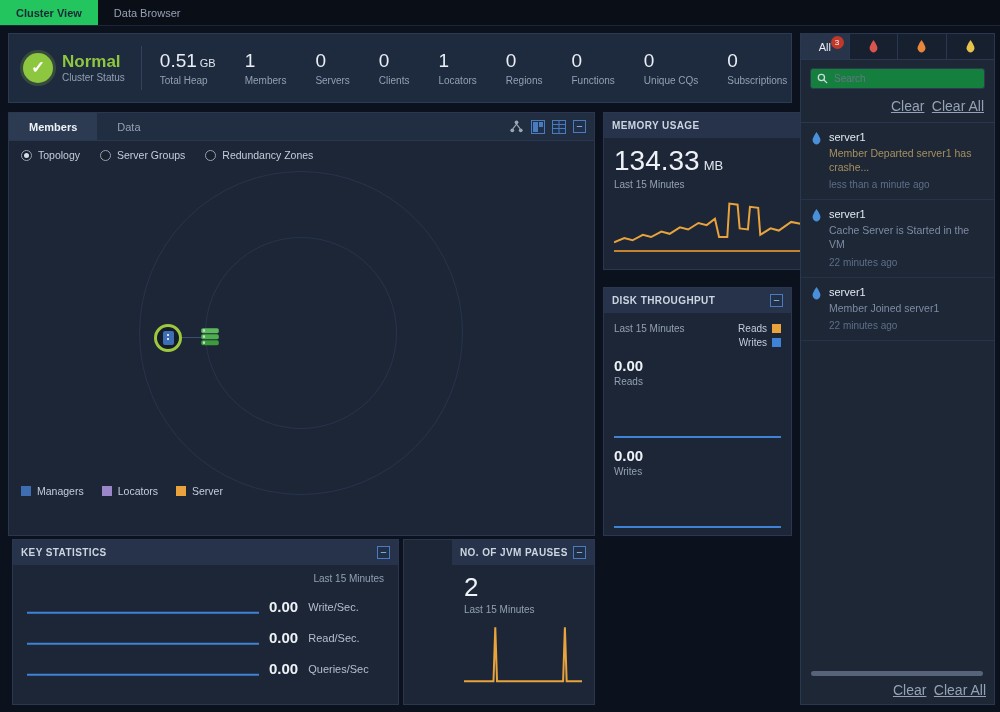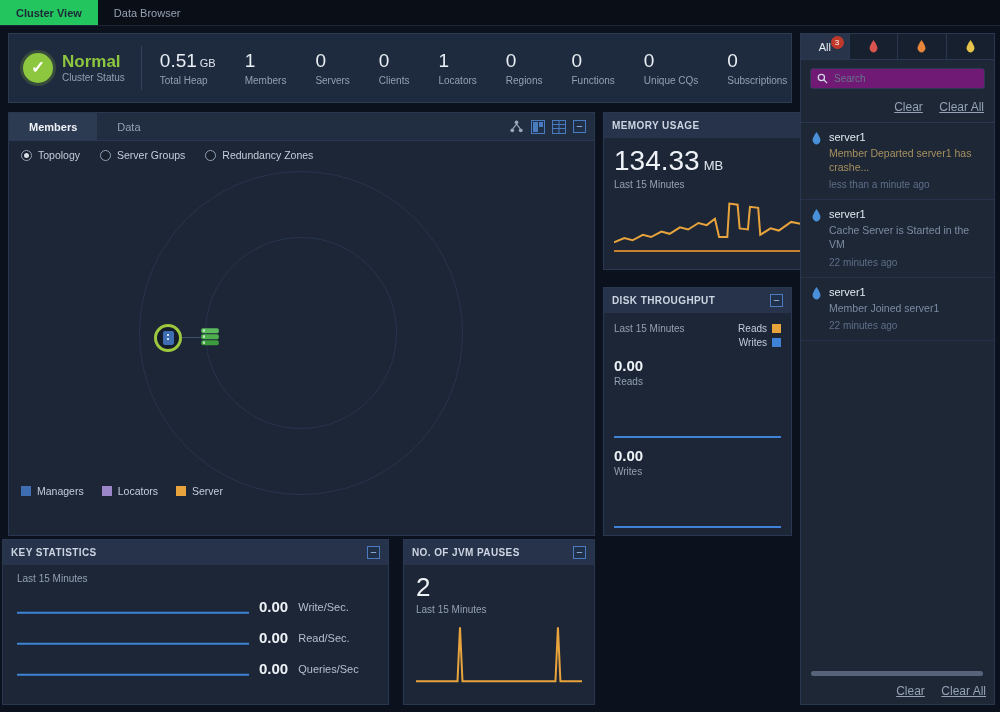--- a/index.html
+++ b/index.html
@@ -77,25 +77,25 @@
 
   
   .alerts { position:absolute; left:800px; top:33px; width:195px; height:672px; background:#1d2736; border:1px solid #2a3750; }
   .alert-tabs { display:flex; height:26px; border-bottom:1px solid #2a3750; }
   .alert-tab { flex:1; display:flex; align-items:center; justify-content:center; border-right:1px solid #2a3750; background:#16202e; position:relative; cursor:pointer; }
   .alert-tab:last-child { border-right:none; }
   .alert-tab.active { background:#27344a; }
   .alert-tab-label { font-size:11px; color:#e6ecf3; }
   .badge { position:absolute; top:2px; right:5px; min-width:13px; height:13px; border-radius:7px; background:#c0392b; color:#fff; font-size:8px; line-height:13px; text-align:center; padding:0 3px; }
   .search-row { padding:8px 9px 6px; }
-  .search-box { display:flex; align-items:center; gap:6px; background:#701a75; border:1px solid #2c3a52; border-radius:3px; height:21px; padding:0 6px; }
+  .search-box { display:flex; align-items:center; gap:6px; background:#15803d; border:1px solid #2c3a52; border-radius:3px; height:21px; padding:0 6px; }
   .search-box input { flex:1; background:transparent; border:none; outline:none; color:#cfd8e3; font-size:10px; font-family:"Liberation Sans",sans-serif; }
   .search-box input::placeholder { color:#66748a; }
   .clear-row { text-align:right; padding:2px 10px 7px; border-bottom:1px solid #2a3750; }
-  .clear-link { font-size:12px; color:#95a2b5; text-decoration:underline; margin-left:12px; cursor:pointer; }
+  .clear-link { font-size:14px; color:#95a2b5; text-decoration:underline; margin-left:3px; cursor:pointer; }
   .alert-item { padding:8px 10px 9px; border-bottom:1px solid #27324a; display:flex; gap:7px; cursor:pointer; }
   .alert-body { flex:1; min-width:0; }
   .alert-server { font-size:11px; color:#e2e9f1; }
   .alert-msg { font-size:10.5px; margin-top:4px; line-height:1.3; }
   .alert-time { font-size:10px; color:#5e6e89; margin-top:5px; }
   .alert-scrollbar { position:absolute; left:10px; bottom:28px; width:172px; height:5px; background:#566378; border-radius:3px; cursor:pointer; }
   .alert-bottom-links { position:absolute; right:8px; bottom:5px; }
 
   svg { display:block; }
 </style>
@@ -280,21 +280,21 @@
         <div class="zero-label">Writes</div>
         <div class="spark disk-chart">
             <svg viewBox="0 0 100 100" preserveAspectRatio="none" style="width: 100%; height: 100%;">
               <polyline points="0,96 100,96" fill="none" stroke="#3e83d6" stroke-width="2" vector-effect="non-scaling-stroke"></polyline>
             </svg>
           </div>
       </div>
     </div>
   </div>
 
-  <div class="panel" style="left:2px; top:539px; width:387px; height:166px;">
+  <div class="panel" style="left:12px; top:539px; width:387px; height:166px;text-align:right;">
     <div class="panel-header">
       <span class="panel-title">KEY STATISTICS</span>
       <span class="collapse-icon"></span>
     </div>
     <div style="padding:8px 14px 0;">
       <div class="period" style="margin-top:0;">Last 15 Minutes</div>
       <div class="ks-row">
         <div class="spark ks-line">
             <svg viewBox="0 0 100 100" preserveAspectRatio="none" style="width: 100%; height: 100%;">
               <polyline points="0,86 100,86" fill="none" stroke="#3e83d6" stroke-width="2" vector-effect="non-scaling-stroke"></polyline>
@@ -317,21 +317,21 @@
             <svg viewBox="0 0 100 100" preserveAspectRatio="none" style="width: 100%; height: 100%;">
               <polyline points="0,86 100,86" fill="none" stroke="#3e83d6" stroke-width="2" vector-effect="non-scaling-stroke"></polyline>
             </svg>
           </div>
         <span class="ks-value">0.00</span>
         <span class="ks-label">Queries/Sec</span>
       </div>
     </div>
   </div>
 
-  <div class="panel" style="left:403px; top:539px; width:192px; height:166px;">
+  <div class="panel" style="left:403px; top:539px; width:192px; height:166px;padding-left:48px;">
     <div class="panel-header">
       <span class="panel-title">NO. OF JVM PAUSES</span>
       <span class="collapse-icon"></span>
     </div>
     <div style="padding:8px 12px 0;">
       <div class="big-value" style="font-size:26px;">2</div>
       <div class="period">Last 15 Minutes</div>
       <div class="spark jvm-chart">
           <svg viewBox="0 0 100 100" preserveAspectRatio="none" style="width: 100%; height: 100%;">
             <polyline points="0,97 25,97 26.5,7 28,97 84,97 85.5,7 87,97 100,97" fill="none" stroke="#e8a33d" stroke-width="2" vector-effect="non-scaling-stroke"></polyline>

